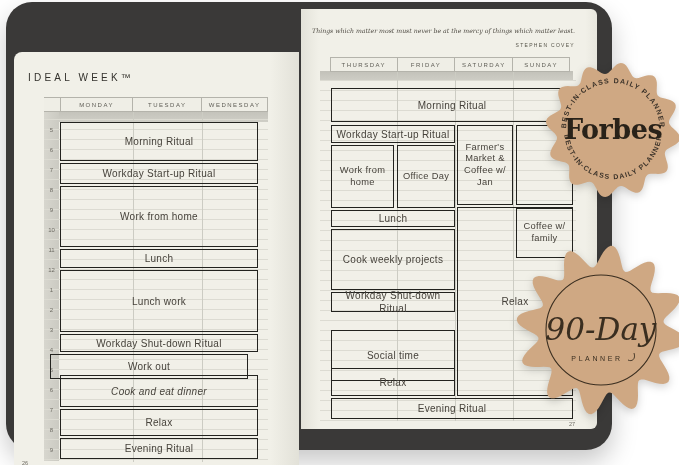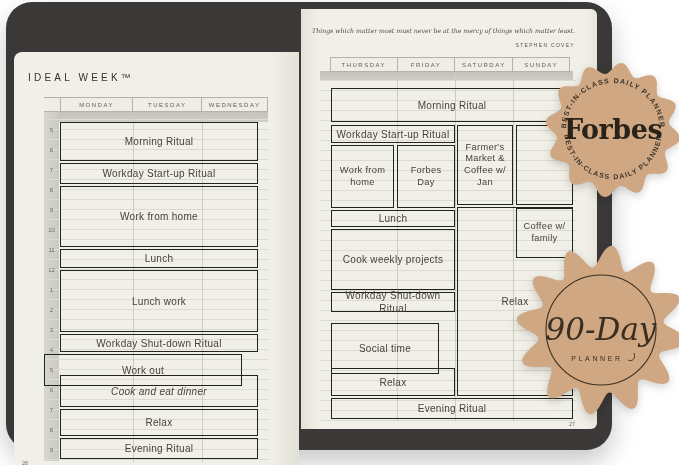--- a/index.html
+++ b/index.html
@@ -106,21 +106,21 @@
       </div>
       <div class="block" style="left: 46px; top: 197px; width: 198px; height: 19px;">
         <span>Lunch</span>
       </div>
       <div class="block" style="left: 46px; top: 218px; width: 198px; height: 62px;">
         <span>Lunch work</span>
       </div>
       <div class="block" style="left: 46px; top: 282px; width: 198px; height: 18px;">
         <span>Workday Shut-down Ritual</span>
       </div>
-      <div class="block" style="left: 30px; top: 302px; width: 198px; height: 32px;">
+      <div class="block" style="left: 36px; top: 302px; width: 198px; height: 25px;">
         <span>Work out</span>
       </div>
       <div class="block" style="left: 46px; top: 323px; width: 198px; height: 32px; font-style: italic;">
         <span>Cook and eat dinner</span>
       </div>
       <div class="block" style="left: 46px; top: 357px; width: 198px; height: 27px;">
         <span>Relax</span>
       </div>
       <div class="block" style="left: 46px; top: 386px; width: 198px; height: 21px;">
         <span>Evening Ritual</span>
@@ -151,21 +151,21 @@
       <div class="block" style="left: 30px; top: 79px; width: 242px; height: 34px;">
         <span>Morning Ritual</span>
       </div>
       <div class="block" style="left: 30px; top: 116px; width: 124px; height: 18px;">
         <span>Workday Start-up Ritual</span>
       </div>
       <div class="block sm" style="left: 30px; top: 136px; width: 63px; height: 63px;">
         <span>Work from home</span>
       </div>
       <div class="block sm" style="left: 96px; top: 136px; width: 58px; height: 63px;">
-        <span>Forbes Day</span>
+        <span>Office Day</span>
       </div>
       <div class="block sm" style="left: 156px; top: 116px; width: 56px; height: 80px;">
         <span>Farmer's Market &amp; Coffee w/ Jan</span>
       </div>
       <div class="block sm" style="left: 215px; top: 116px; width: 57px; height: 80px;">
         <span></span>
       </div>
       <div class="block" style="left: 156px; top: 198px; width: 116px; height: 189px;">
         <span>Relax</span>
       </div>
@@ -174,21 +174,21 @@
       </div>
       <div class="block sm" style="left: 215px; top: 199px; width: 57px; height: 50px;">
         <span>Coffee w/ family</span>
       </div>
       <div class="block" style="left: 30px; top: 220px; width: 124px; height: 61px;">
         <span>Cook weekly projects</span>
       </div>
       <div class="block" style="left: 30px; top: 283px; width: 124px; height: 20px;">
         <span>Workday Shut-down Ritual</span>
       </div>
-      <div class="block" style="left: 30px; top: 314px; width: 108px; height: 51px;">
+      <div class="block" style="left: 30px; top: 321px; width: 124px; height: 51px;">
         <span>Social time</span>
       </div>
       <div class="block" style="left: 30px; top: 359px; width: 124px; height: 28px;">
         <span>Relax</span>
       </div>
       <div class="block" style="left: 30px; top: 389px; width: 242px; height: 21px;">
         <span>Evening Ritual</span>
       </div>
     </div>
 

